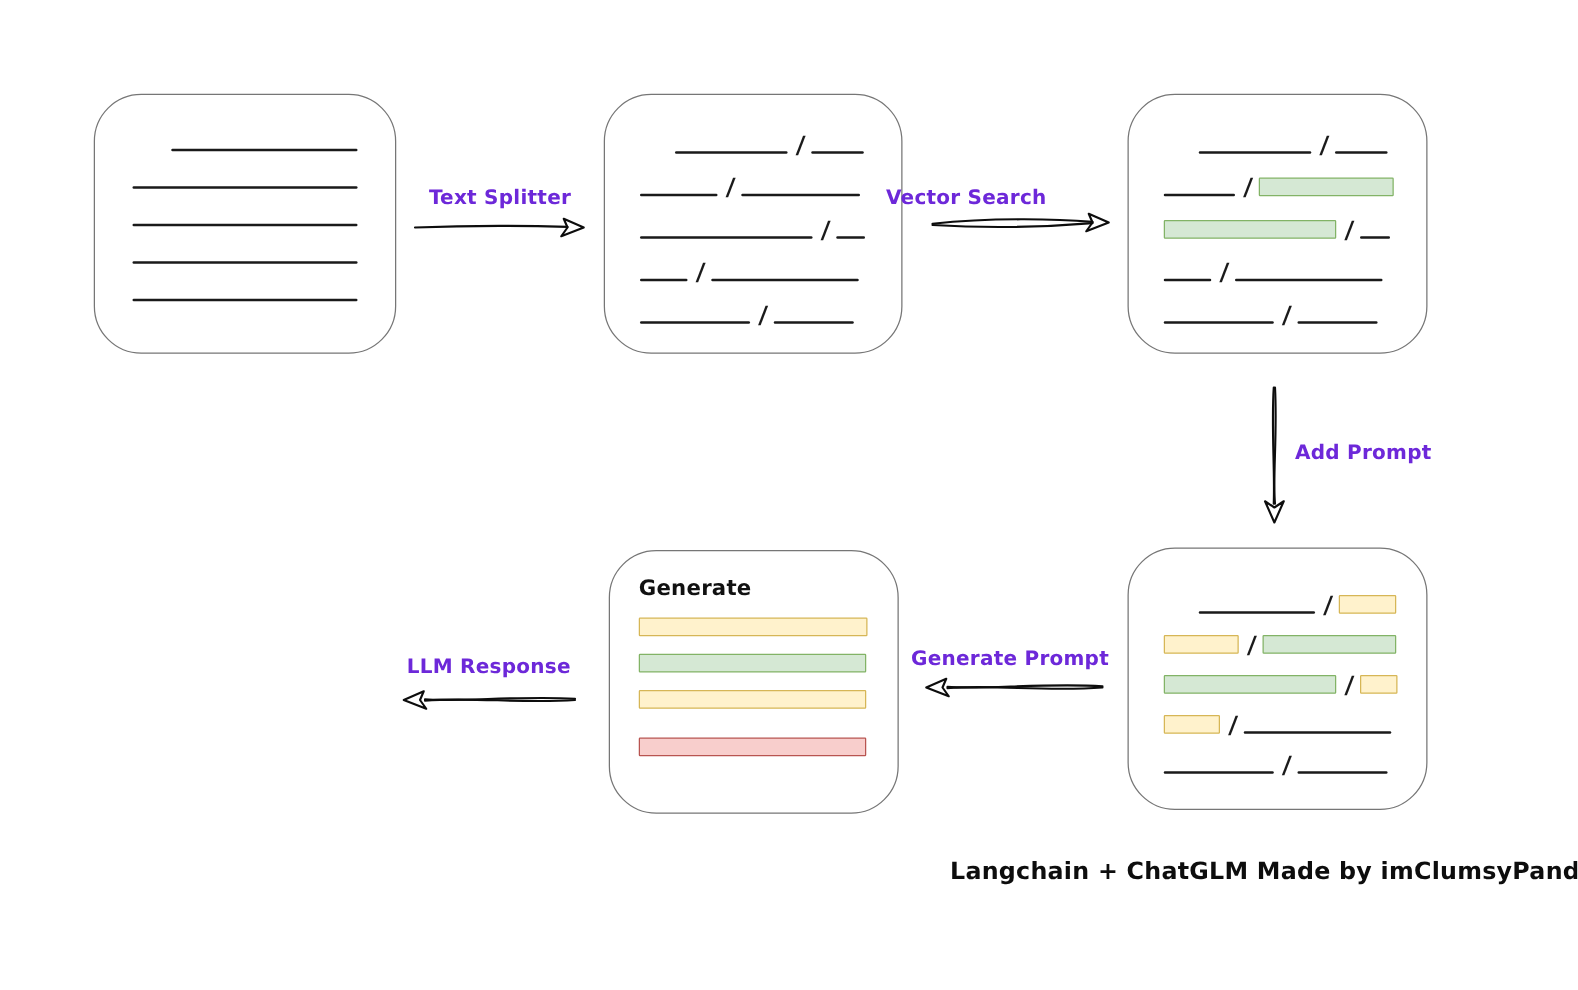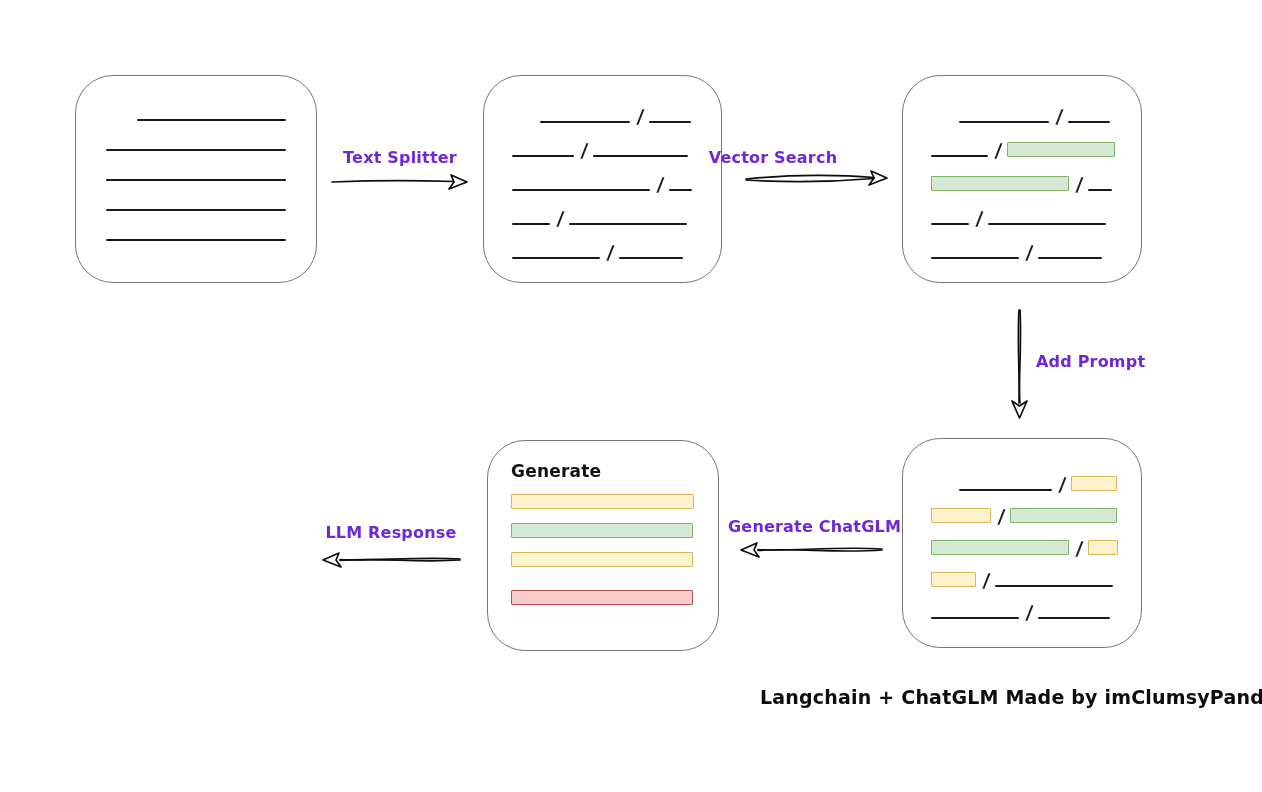--- a/index.html
+++ b/index.html
@@ -201,21 +201,21 @@
     <path d="M127,6 L143,13 L125,20 L130,13 Z"></path>
   </svg>
 
   <div class="arrow-label" style="left:1036px;top:352px;width:120px;text-align:left;">Add Prompt</div>
   <svg class="arrow-svg" style="left:1006px;top:307px;" width="30" height="115">
     <path d="M13,3 C11,35 14,70 13,96"></path>
     <path d="M14,3 C16,40 12,75 14,96"></path>
     <path d="M6,94 L13.5,111 L21,94 L13.5,99 Z"></path>
   </svg>
 
-  <div class="arrow-label" style="left:728px;top:517px;width:160px;">Generate ChatGLM</div>
+  <div class="arrow-label" style="left:728px;top:517px;width:160px;">Generate Prompt</div>
   <svg class="arrow-svg" style="left:736px;top:537px;" width="150" height="26">
     <path d="M146,12 C100,9 50,15 22,12.5"></path>
     <path d="M146,13 C100,16.5 60,10.5 22,13.5"></path>
     <path d="M21,6 L5,13 L23,20 L18,13 Z"></path>
   </svg>
 
   <div class="arrow-label" style="left:318px;top:523px;width:146px;">LLM Response</div>
   <svg class="arrow-svg" style="left:318px;top:547px;" width="146" height="26">
     <path d="M142,12 C100,9.5 50,14.5 22,12.5"></path>
     <path d="M142,13 C100,16 60,10.5 22,13.5"></path>

